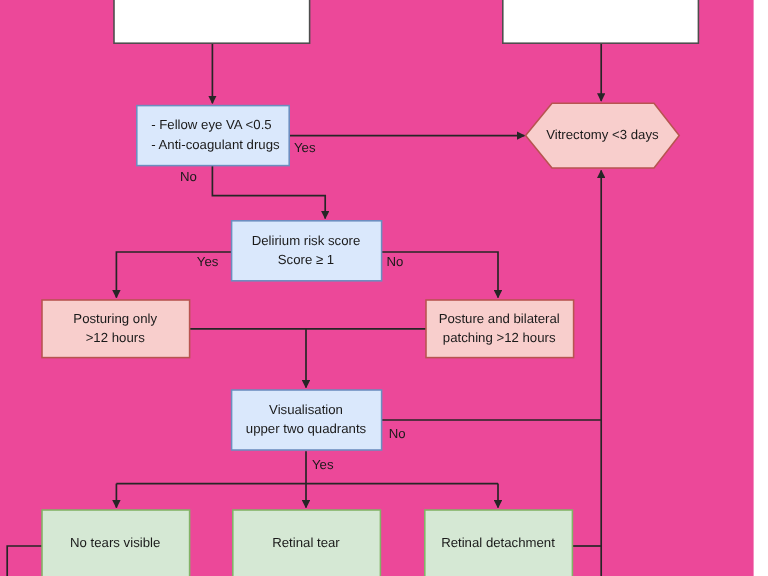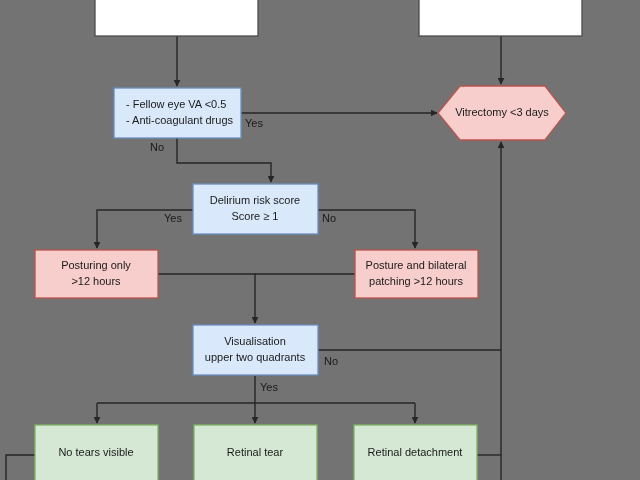--- a/index.html
+++ b/index.html
@@ -8,23 +8,24 @@
     background: #ffffff;
   }
   body {
     width: 640px;
     height: 480px;
     overflow: hidden;
     font-family: "Liberation Sans", sans-serif;
   }
   #flowchart-root {
     position: relative;
-    width: 640px;
+    width: 584px;
     height: 480px;
-    background: #737373;
+    background: #ec4899;
+    padding-left: 44px;
   }
   svg.chart-canvas {
     position: absolute;
     left: 0;
     top: 0;
     width: 640px;
     height: 480px;
   }
   .node-label {
     font-family: "Liberation Sans", sans-serif;

